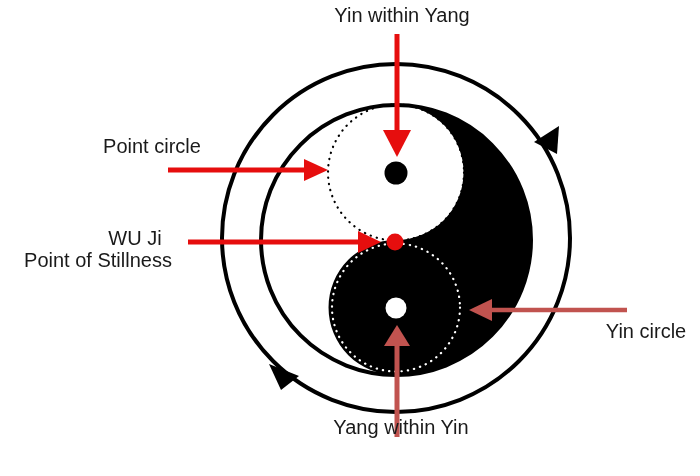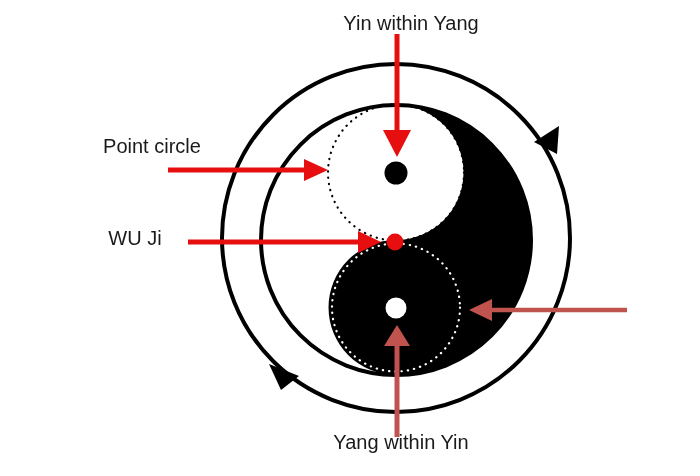--- a/index.html
+++ b/index.html
@@ -77,23 +77,25 @@
       <line x1="627" y1="310" x2="490" y2="310" stroke-width="4.5" stroke="#c1534f"></line>
       <polygon points="492,299 492,321 469,310" fill="#c1534f"></polygon>
     </g>
 
     <g>
       <line x1="397" y1="437" x2="397" y2="344" stroke-width="5" stroke="#c1534f"></line>
       <polygon points="384,346 410,346 397,325" fill="#c1534f"></polygon>
     </g>
   </svg>
 
-  <div class="diagram-label" style="left:402px; top:12px;margin-left:9px;">Yin within Yang</div>
+  <div class="diagram-label" style="left:402px; top:4px;">Yin within Yang</div>
 
   <div class="diagram-label" style="left:152px; top:135px;">Point circle</div>
 
   <div class="diagram-label" style="left:135px; top:227px;">WU Ji</div>
 
+  <div class="diagram-label" style="left:98px; top:249px;">Point of Stillness</div>
 
+  <div class="diagram-label" style="left:646px; top:320px;">Yin circle</div>
 
-  <div class="diagram-label" style="left:401px; top:431px;text-align:center;">Yang within Yin</div>
+  <div class="diagram-label" style="left:401px; top:416px;text-align:center;">Yang within Yin</div>
 
 </div>
 
 </body></html>

